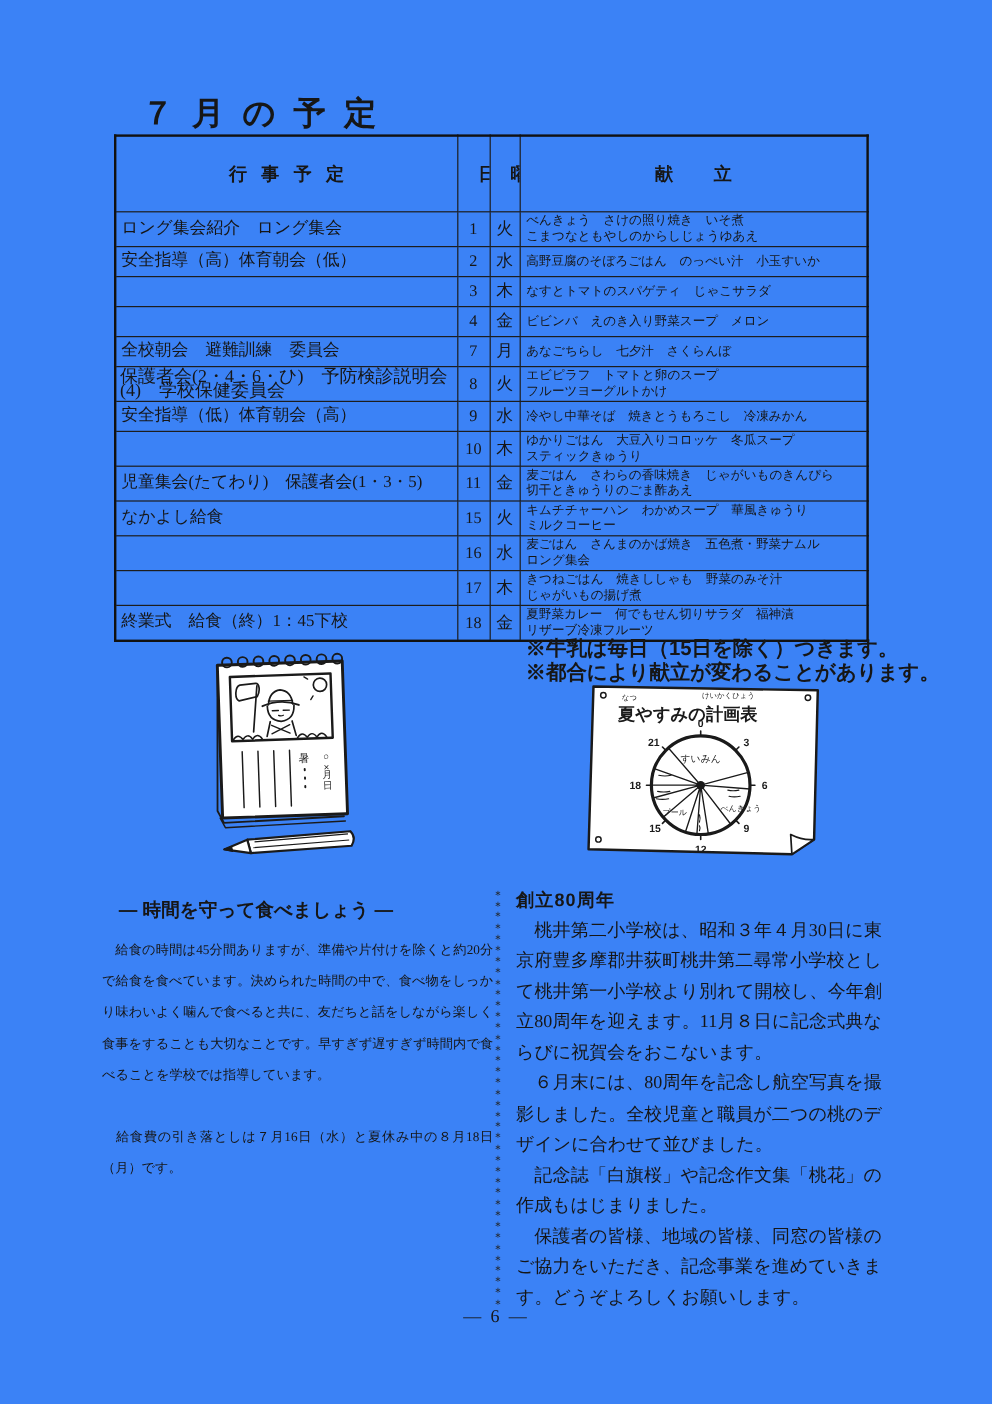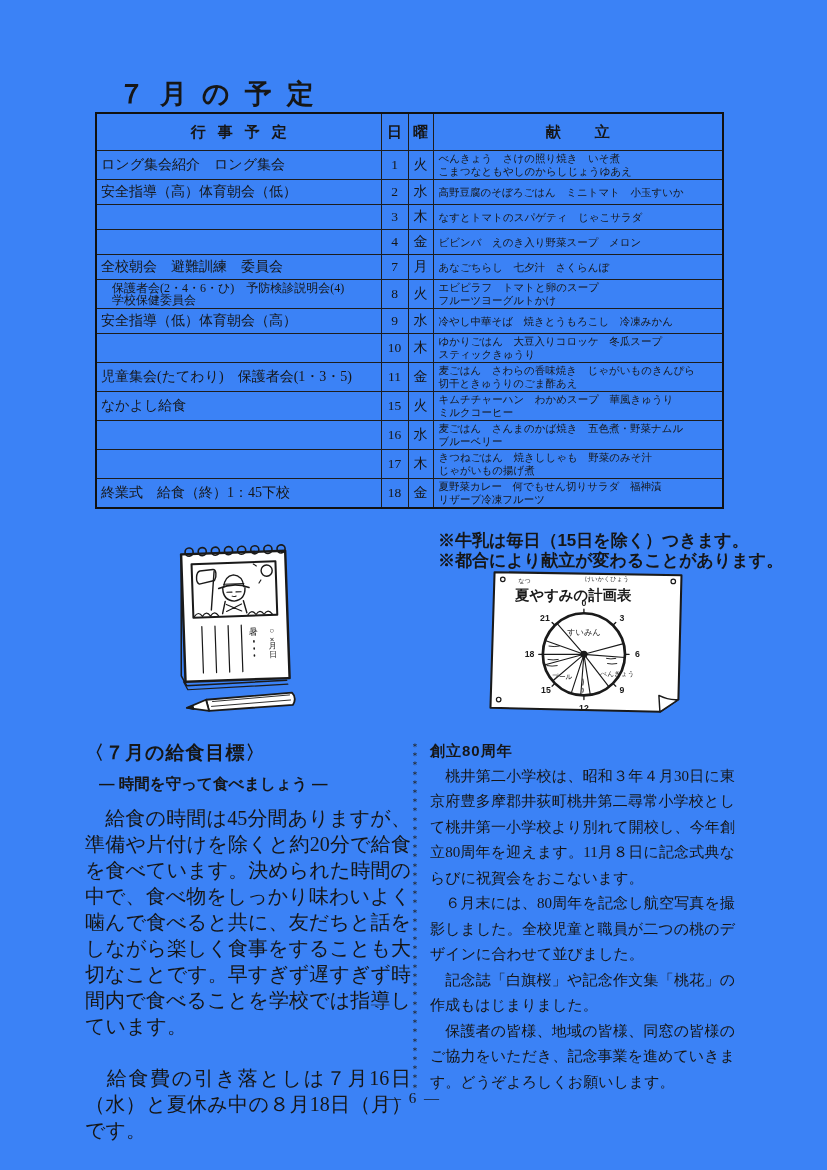--- a/index.html
+++ b/index.html
@@ -32,28 +32,28 @@
   .sched col.c-menu{width:290px}
   .sched th,.sched td{
     border:1.5px solid #1d1d1d;
     padding:1px 4px;
     vertical-align:middle;
     overflow:hidden;
   }
   .sched thead th{
     font-family:Liberation Sans, sans-serif;
     font-weight:bold;font-size:15px;
-    height:28px;text-align:center;padding:4px;
+    height:28px;text-align:center;padding:17px;
   }
   th.h-ev{letter-spacing:12px;text-indent:12px;}
   th.h-menu{letter-spacing:34px;text-indent:34px;}
   tr.r-single{height:25px}
   tr.r-double{height:29px}
   td.ev{font-size:14px;line-height:16px;}
-  td.ev.small{font-size:12px;line-height:12.5px;padding:1px 15px;}
+  td.ev.small{font-size:15px;line-height:12.5px;padding:1px 3px;}
   td.day{text-align:center;font-size:13.5px;padding:0;}
   td.wd{text-align:center;font-size:14px;padding:0;}
   td.menu{font-size:10.5px;line-height:13px;padding:1px 5px;}
   
   .notes{
     position:absolute;left:438px;top:531px;
     font-family:"Liberation Sans",sans-serif;
     font-weight:bold;font-size:17px;line-height:19.5px;
     white-space:nowrap;
   }
@@ -66,21 +66,21 @@
   .goal-h{
     font-family:"Liberation Sans",sans-serif;
     font-weight:bold;font-size:19px;letter-spacing:1px;margin:0;
   }
   .goal-sub{
     font-family:"Liberation Sans",sans-serif;
     font-weight:bold;font-size:15.5px;
     margin:8px 0 10px 14px;
   }
   .goal-body,.goal-pay{
-    font-size:20px;line-height:26px;text-align:justify;margin:0;
+    font-size:11px;line-height:26px;text-align:justify;margin:0;
   }
   .goal-pay{margin-top:26px;font-family:Liberation Serif, serif;}
   
   .divider{
     position:absolute;left:410px;top:742px;
     width:12px;height:350px;
     font-family:"Liberation Sans",sans-serif;
     font-size:10px;line-height:9.2px;
     word-break:break-all;color:#222;
     overflow:hidden;
@@ -129,21 +129,21 @@
         <td class="menu">
           <div>べんきょう　さけの照り焼き　いそ煮</div>
             <div>こまつなともやしのからしじょうゆあえ</div>
         </td>
       </tr>
       <tr class="r-single">
         <td class="ev">安全指導（高）体育朝会（低）</td>
         <td class="day">2</td>
         <td class="wd">水</td>
         <td class="menu">
-            <div>高野豆腐のそぼろごはん　ミニトマト　小玉すいか</div>
+            <div>高野豆腐のそぼろごはん　のっぺい汁　小玉すいか</div>
           </td>
       </tr>
       <tr class="r-single">
         <td class="ev"></td>
         <td class="day">3</td>
         <td class="wd">木</td>
         <td class="menu">
             <div>なすとトマトのスパゲティ　じゃこサラダ</div>
           </td>
       </tr>
@@ -206,21 +206,21 @@
           <div>キムチチャーハン　わかめスープ　華風きゅうり</div>
             <div>ミルクコーヒー</div>
         </td>
       </tr>
       <tr class="r-double">
         <td class="ev"></td>
         <td class="day">16</td>
         <td class="wd">水</td>
         <td class="menu">
           <div>麦ごはん　さんまのかば焼き　五色煮・野菜ナムル</div>
-            <div>ブルーベリー</div>
+            <div>ロング集会</div>
         </td>
       </tr>
       <tr class="r-double">
         <td class="ev"></td>
         <td class="day">17</td>
         <td class="wd">木</td>
         <td class="menu">
           <div>きつねごはん　焼きししゃも　野菜のみそ汁</div>
             <div>じゃがいもの揚げ煮</div>
         </td>
@@ -313,21 +313,20 @@
       <text x="97" y="67" font-size="8" text-anchor="middle">すいみん</text>
       <text x="113" y="107" font-size="6.5">べんきょう</text>
       <text x="66" y="110" font-size="6.5">プール</text>
       <g stroke-width="0.9">
         <path d="M119 90 q4 1 9 0 M120 95 q4 1 9 0 M62 91 q5 1 10 0 M61 97 q5 1 10 0 M63 78 q5 1 10 0 M96 110 q1 3 0 6 M96 119 q1 2 0 4"></path>
       </g>
     </g>
   </svg>
 
   <div class="goal">
-    <p class="goal-h">〈７月の給食目標〉</p>
     <p class="goal-sub">― 時間を守って食べましょう ―</p>
     <p class="goal-body">　給食の時間は45分間ありますが、準備や片付けを除くと約20分で給食を食べています。決められた時間の中で、食べ物をしっかり味わいよく噛んで食べると共に、友だちと話をしながら楽しく食事をすることも大切なことです。早すぎず遅すぎず時間内で食べることを学校では指導しています。</p>
     <p class="goal-pay">　給食費の引き落としは７月16日（水）と夏休み中の８月18日（月）です。</p>
   </div>
 
   <div class="divider">＊＊＊＊＊＊＊＊＊＊＊＊＊＊＊＊＊＊＊＊＊＊＊＊＊＊＊＊＊＊＊＊＊＊＊＊＊＊</div>
 
   <div class="anniv">
     <p class="anniv-h">創立80周年</p>
     <p>　桃井第二小学校は、昭和３年４月30日に東京府豊多摩郡井荻町桃井第二尋常小学校として桃井第一小学校より別れて開校し、今年創立80周年を迎えます。11月８日に記念式典ならびに祝賀会をおこないます。</p>

